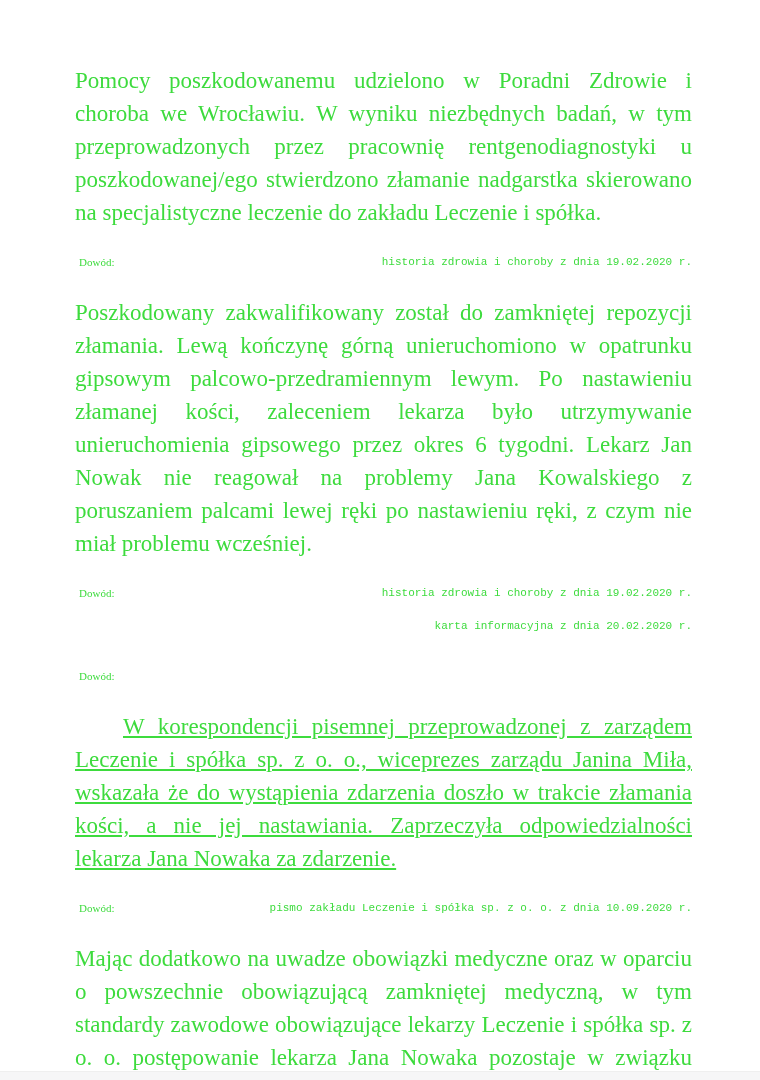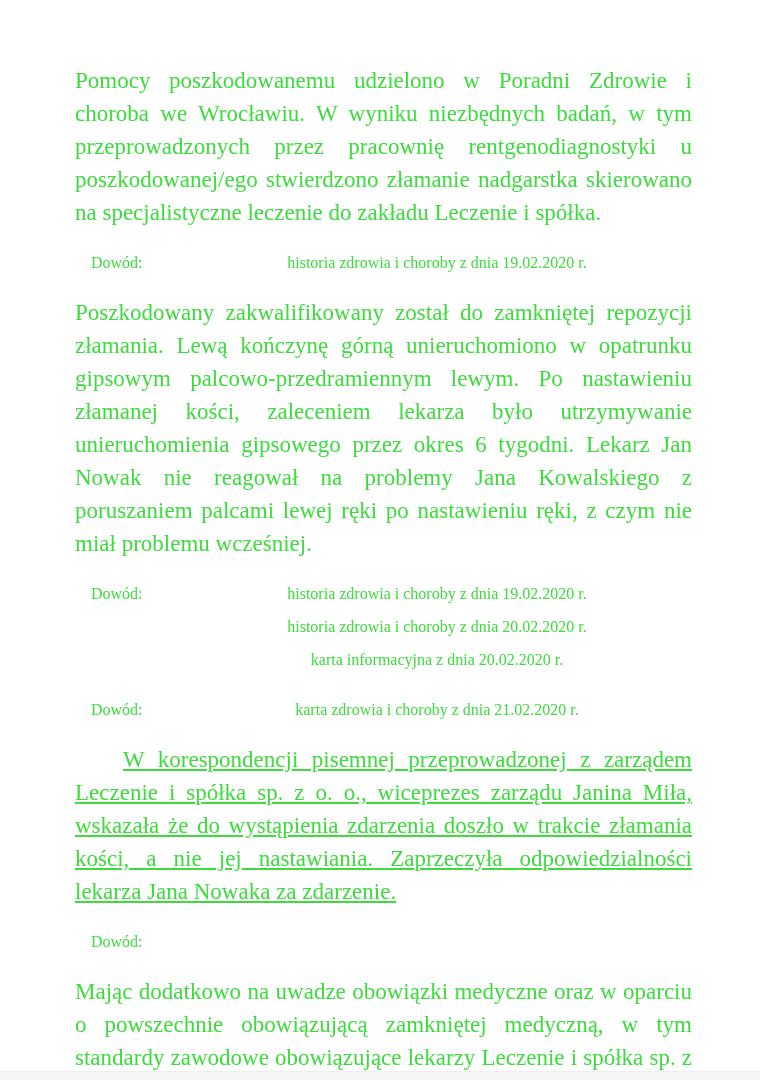--- a/index.html
+++ b/index.html
@@ -28,33 +28,34 @@
     text-align: justify;
     margin: 0 0 17px 0;
   }
   .para.indent {
     text-indent: 48px;
     text-decoration: underline;
   }
   .evidence {
     display: flex;
     align-items: flex-start;
-    margin: 0 0 17px 16px;
+    margin: 0 0 17px 4px;
     color: var(--doc-green, #3ddb3d);
-    font-size: 16px;
+    font-size: 11px;
     line-height: 33px;
   }
   .evidence .label {
     flex: 0 0 91px;
   }
   .evidence .items {
     flex: 1 1 auto;
   }
   .evidence .items .item {
-    text-align: center;
+    text-align: right;
+    font-family: Liberation Mono, monospace;
   }
   .bottom-edge {
     position: absolute;
     left: 0;
     bottom: 0;
     width: 760px;
     height: 8px;
     background: #f6f6f7;
     border-top: 1px solid #efefef;
   }
@@ -72,36 +73,35 @@
       <div class="item">historia zdrowia i choroby z dnia 19.02.2020 r.</div>
     </div>
   </div>
 
   <p class="para">Poszkodowany zakwalifikowany został do zamkniętej repozycji złamania. Lewą kończynę górną unieruchomiono w opatrunku gipsowym palcowo-przedramiennym lewym. Po nastawieniu złamanej kości, zaleceniem lekarza było utrzymywanie unieruchomienia gipsowego przez okres 6 tygodni. Lekarz Jan Nowak nie reagował na problemy Jana Kowalskiego z poruszaniem palcami lewej ręki po nastawieniu ręki, z czym nie miał problemu wcześniej.</p>
 
   <div class="evidence">
     <span class="label">Dowód:</span>
     <div class="items">
       <div class="item">historia zdrowia i choroby z dnia 19.02.2020 r.</div>
-      <div class="item">historia zdrowia i choroby z dnia 20.02.2020 r.</div>
       <div class="item">karta informacyjna z dnia 20.02.2020 r.</div>
     </div>
   </div>
 
 
   <div class="evidence">
     <span class="label">Dowód:</span>
-    <div class="items">
-      <div class="item">karta zdrowia i choroby z dnia 21.02.2020 r.</div>
-    </div>
   </div>
 
   <p class="para indent">W korespondencji pisemnej przeprowadzonej z zarządem Leczenie i spółka sp. z o. o., wiceprezes zarządu Janina Miła, wskazała że do wystąpienia zdarzenia doszło w trakcie złamania kości, a nie jej nastawiania. Zaprzeczyła odpowiedzialności lekarza Jana Nowaka za zdarzenie.</p>
 
   <div class="evidence">
     <span class="label">Dowód:</span>
+    <div class="items">
+      <div class="item">pismo zakładu Leczenie i spółka sp. z o. o. z dnia 10.09.2020 r.</div>
+    </div>
   </div>
 
   <p class="para">Mając dodatkowo na uwadze obowiązki medyczne oraz w oparciu o powszechnie obowiązującą zamkniętej medyczną, w tym standardy zawodowe obowiązujące lekarzy Leczenie i spółka sp. z o. o. postępowanie lekarza Jana Nowaka pozostaje w związku przyczynowym z zaistniałym pogorszeniem stanu zdrowia.</p>
 
 </div>
 
 <div class="bottom-edge"></div>
 
 </body></html>

